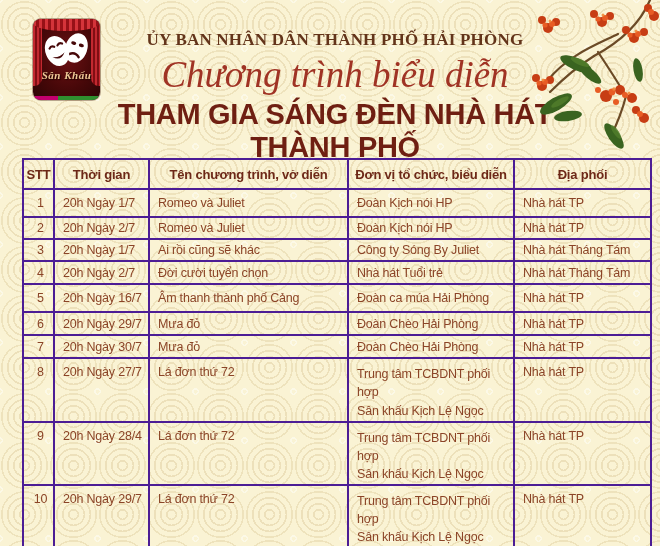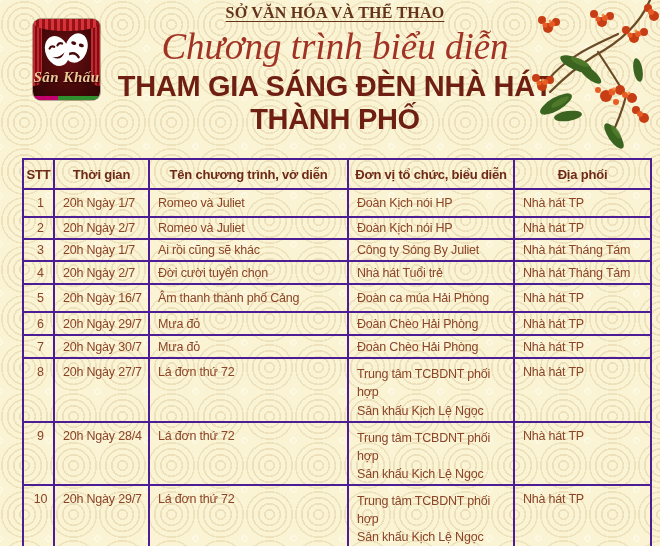--- a/index.html
+++ b/index.html
@@ -36,21 +36,21 @@
     border-radius:0 0 45% 45% / 0 0 70% 70%;
   }
   .curtain-side { position:absolute; top:6px; bottom:14px; width:9px;
     background:repeating-linear-gradient(90deg,#c32930 0 2px,#800e13 2px 4px); }
   .curtain-side.left { left:0; border-radius:0 0 8px 0; }
   .curtain-side.right { right:0; border-radius:0 0 0 8px; }
   .masks-svg { position:absolute; left:8px; top:10px; }
   .logo-label {
     position:absolute; left:0; right:0; top:50px; text-align:center;
     font-family:"Liberation Serif", serif; font-style:italic; font-weight:bold;
-    font-size:15px; color:#eec896; text-shadow:1px 1px 1px #200303;
+    font-size:11px; color:#eec896; text-shadow:1px 1px 1px #200303;
     letter-spacing:.5px;
   }
   .logo-stripe { position:absolute; left:0; right:0; bottom:0; height:4px; display:flex; }
   .logo-stripe .seg-magenta { width:38%; background:#c4006e; }
   .logo-stripe .seg-green  { width:62%; background:#2f8f2f; }
 
   
   .title-block { position:absolute; left:105px; top:0; width:460px; text-align:center; }
   .org-line1 {
     margin-top:30px; font-family:"Liberation Serif", serif; font-weight:bold;
@@ -123,21 +123,21 @@
     </g>
   </svg>
   <div class="logo-label">Sân Khấu</div>
   <div class="logo-stripe">
     <span class="seg-magenta"></span>
       <span class="seg-green"></span>
   </div>
 </div>
 
 <div class="title-block">
-  <div class="org-line2">SỞ VĂN HÓA VÀ THỂ THAO</div>
+  <div class="org-line1">ỦY BAN NHÂN DÂN THÀNH PHỐ HẢI PHÒNG</div>
   <div class="title-script">Chương trình biểu diễn</div>
   <div class="title-main">THAM GIA SÁNG ĐÈN NHÀ HÁT THÀNH PHỐ</div>
 </div>
 
 <svg class="flower-svg" width="162" height="155" viewBox="0 0 162 155">
   <g stroke="#6b4a26" stroke-width="2.2" fill="none" stroke-linecap="round">
     <path d="M152 0 C142 24 122 42 96 56"></path>
     <path d="M120 34 C100 44 70 55 50 80"></path>
     <path d="M100 52 C112 70 122 86 128 96"></path>
     <path d="M128 96 C124 112 118 126 112 138"></path>

